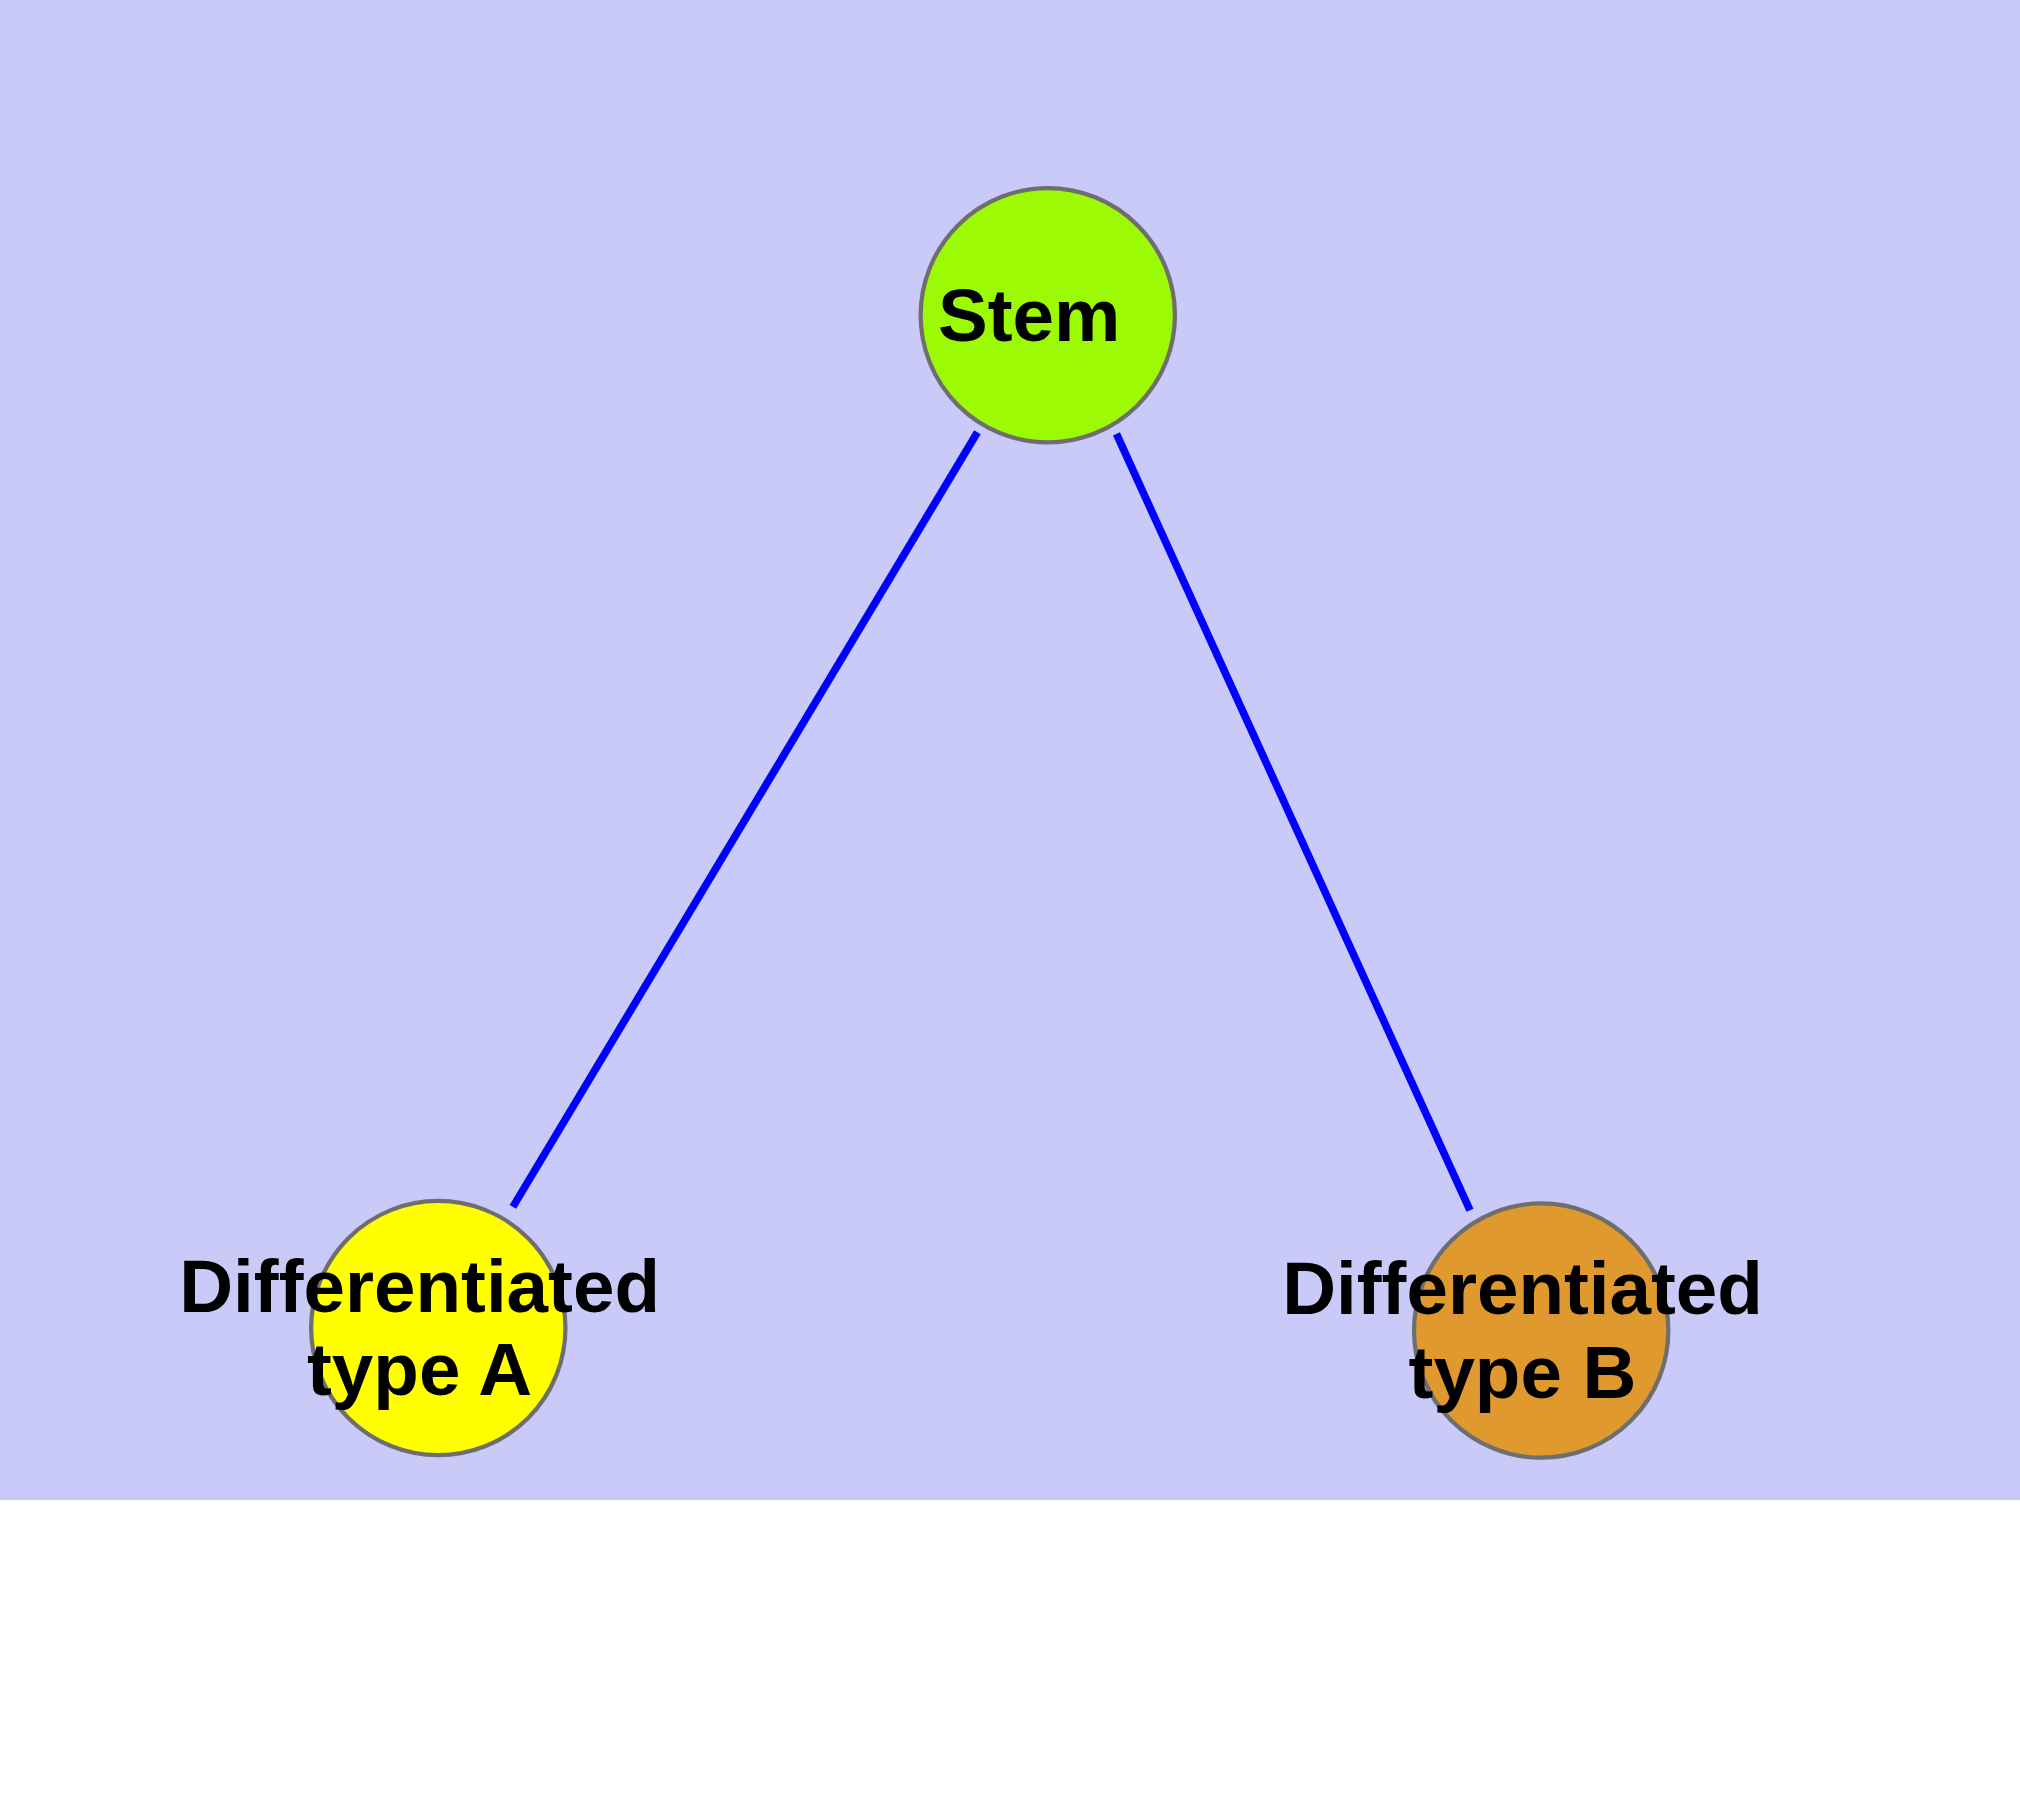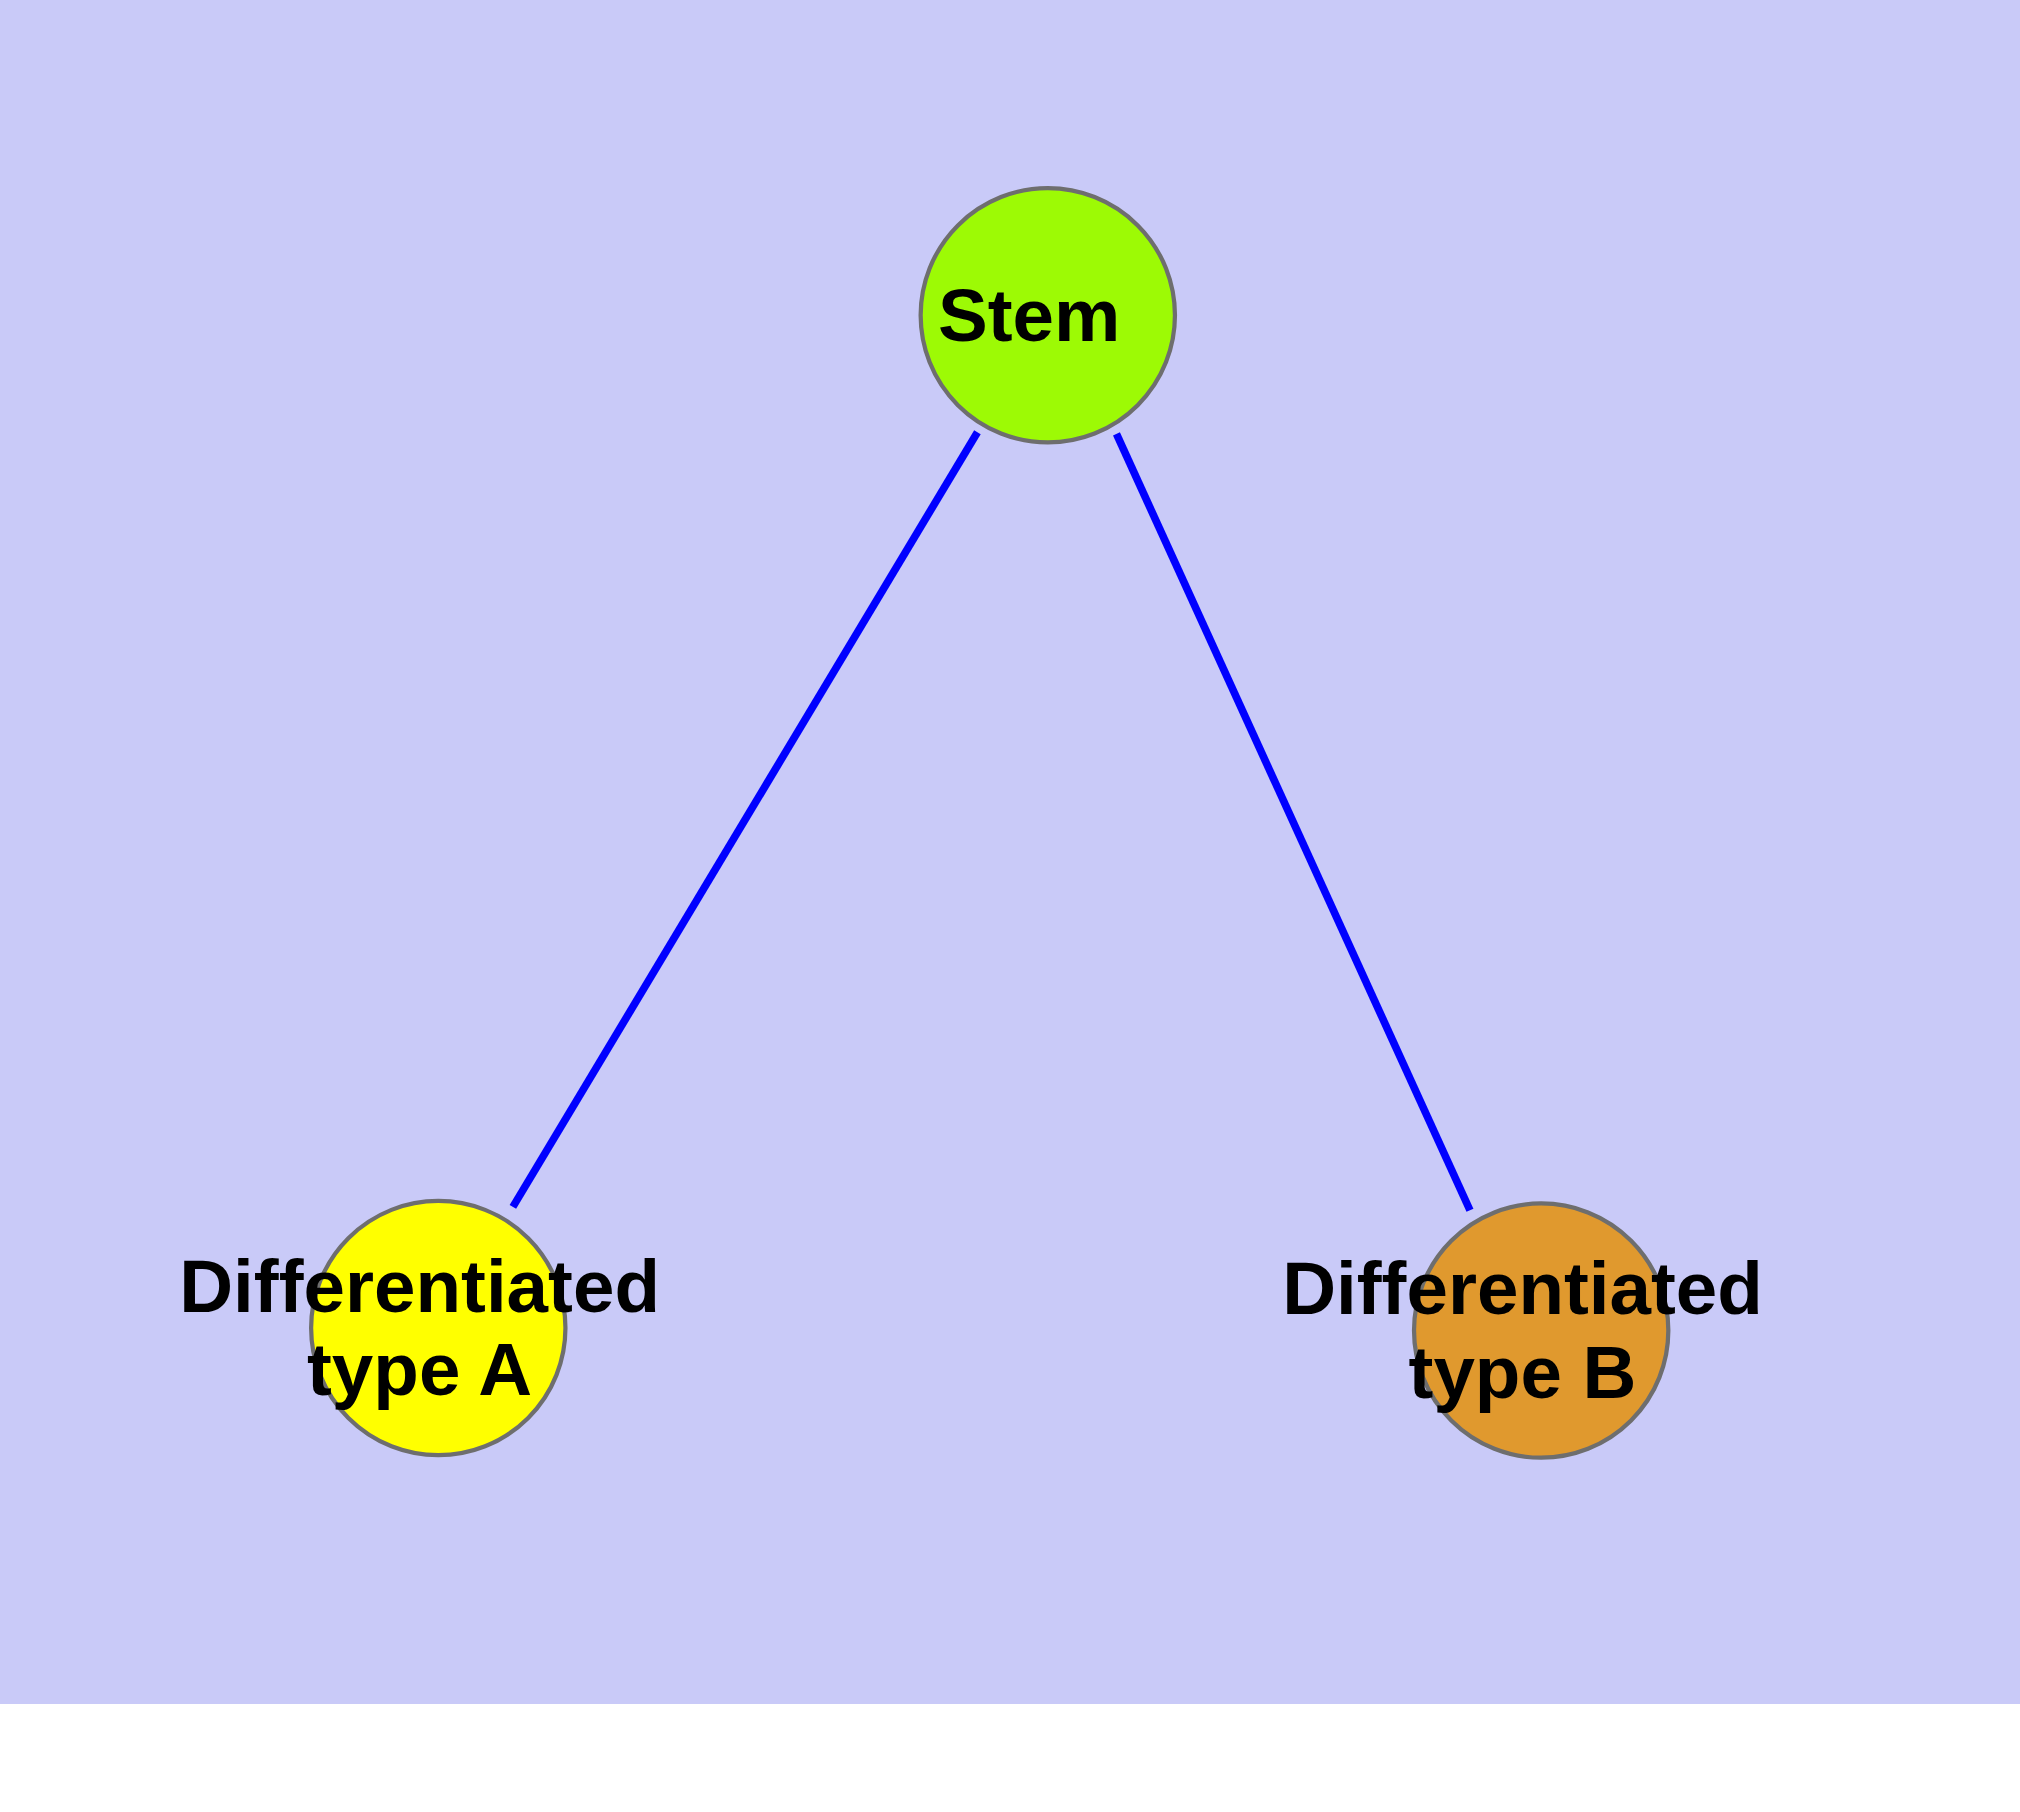--- a/index.html
+++ b/index.html
@@ -25,21 +25,21 @@
   .node-label {
     font-family: "Liberation Sans", sans-serif;
     font-weight: bold;
     fill: #000000;
     paint-order: normal;
   }
 </style>
 </head>
 <body>
 
-<div id="canvas" style="width: 2021px; height: 1704px; text-decoration: underline;">
+<div id="canvas" style="width: 2021px; height: 1500px; text-decoration: underline;">
   <svg id="graph-svg" viewBox="0 0 2384 2138" preserveAspectRatio="none" xmlns="http://www.w3.org/2000/svg">
 
     <rect id="bg-rect" x="0" y="0" width="2384" height="2138" fill="#c9caf8"></rect>
 
     <g id="edges-layer">
       <line id="edge-0" x1="1153" y1="510" x2="605" y2="1424" stroke="#0000ff" stroke-width="9" stroke-linecap="butt"></line>
       <line id="edge-1" x1="1317" y1="512" x2="1734" y2="1428" stroke="#0000ff" stroke-width="9" stroke-linecap="butt"></line>
     </g>
 
     <g id="nodes-layer">

